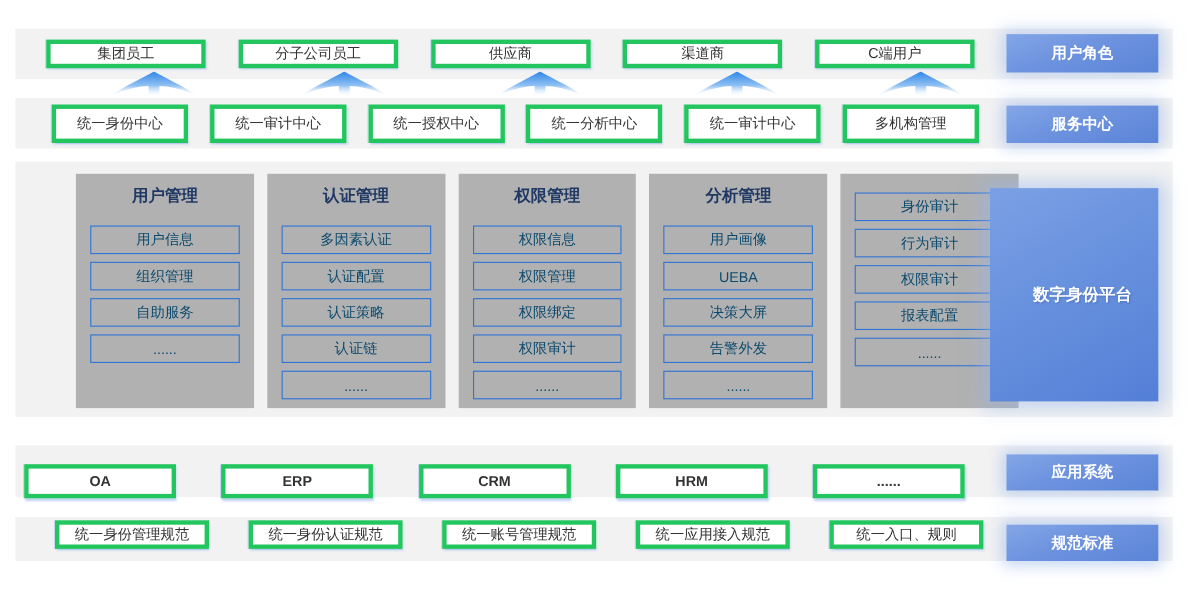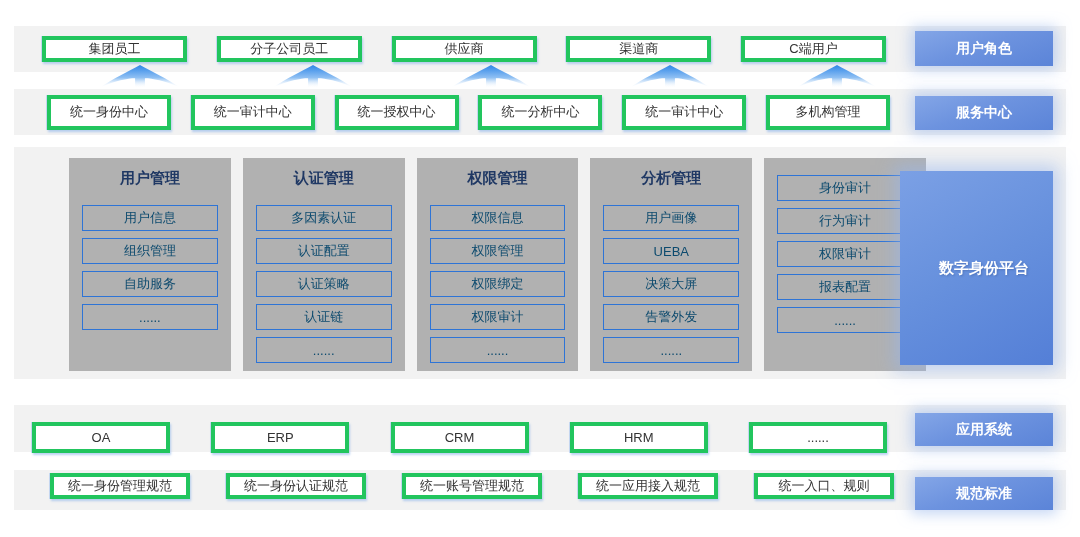--- a/index.html
+++ b/index.html
@@ -10,21 +10,21 @@
   .band{position:absolute;left:14px;width:1052px;background:#f2f2f2;}
   #band-user-roles{top:26px;height:46px;}
   #band-service-center{top:89px;height:46px;}
   #band-platform{top:147px;height:232px;}
   #band-apps{top:405px;height:47px;}
   #band-standards{top:470px;height:40px;}
 
   .row-boxes{position:absolute;display:flex;justify-content:space-between;align-items:center;}
   #band-user-roles .row-boxes{left:28px;top:7px;width:844px;height:32px;}
   #band-service-center .row-boxes{left:33px;top:7px;width:843px;height:32px;}
-  #band-apps .row-boxes{left:18px;top:8px;width:855px;height:48px;}
+  #band-apps .row-boxes{left:8px;top:8px;width:855px;height:48px;font-weight:bold;}
   #band-standards .row-boxes{left:36px;top:3px;width:844px;height:26px;}
 
   .wbox{
     background:#ffffff;border:4px solid #22c55e;box-sizing:border-box;
     display:flex;align-items:center;justify-content:center;
     font-size:13px;color:#333333;
     box-shadow:1px 2px 2px rgba(150,185,235,.65), -1px 0 0 rgba(170,200,240,.6);
   }
   #band-user-roles .wbox{width:145px;height:26px;}
   #band-service-center .wbox{width:124px;height:35px;}

